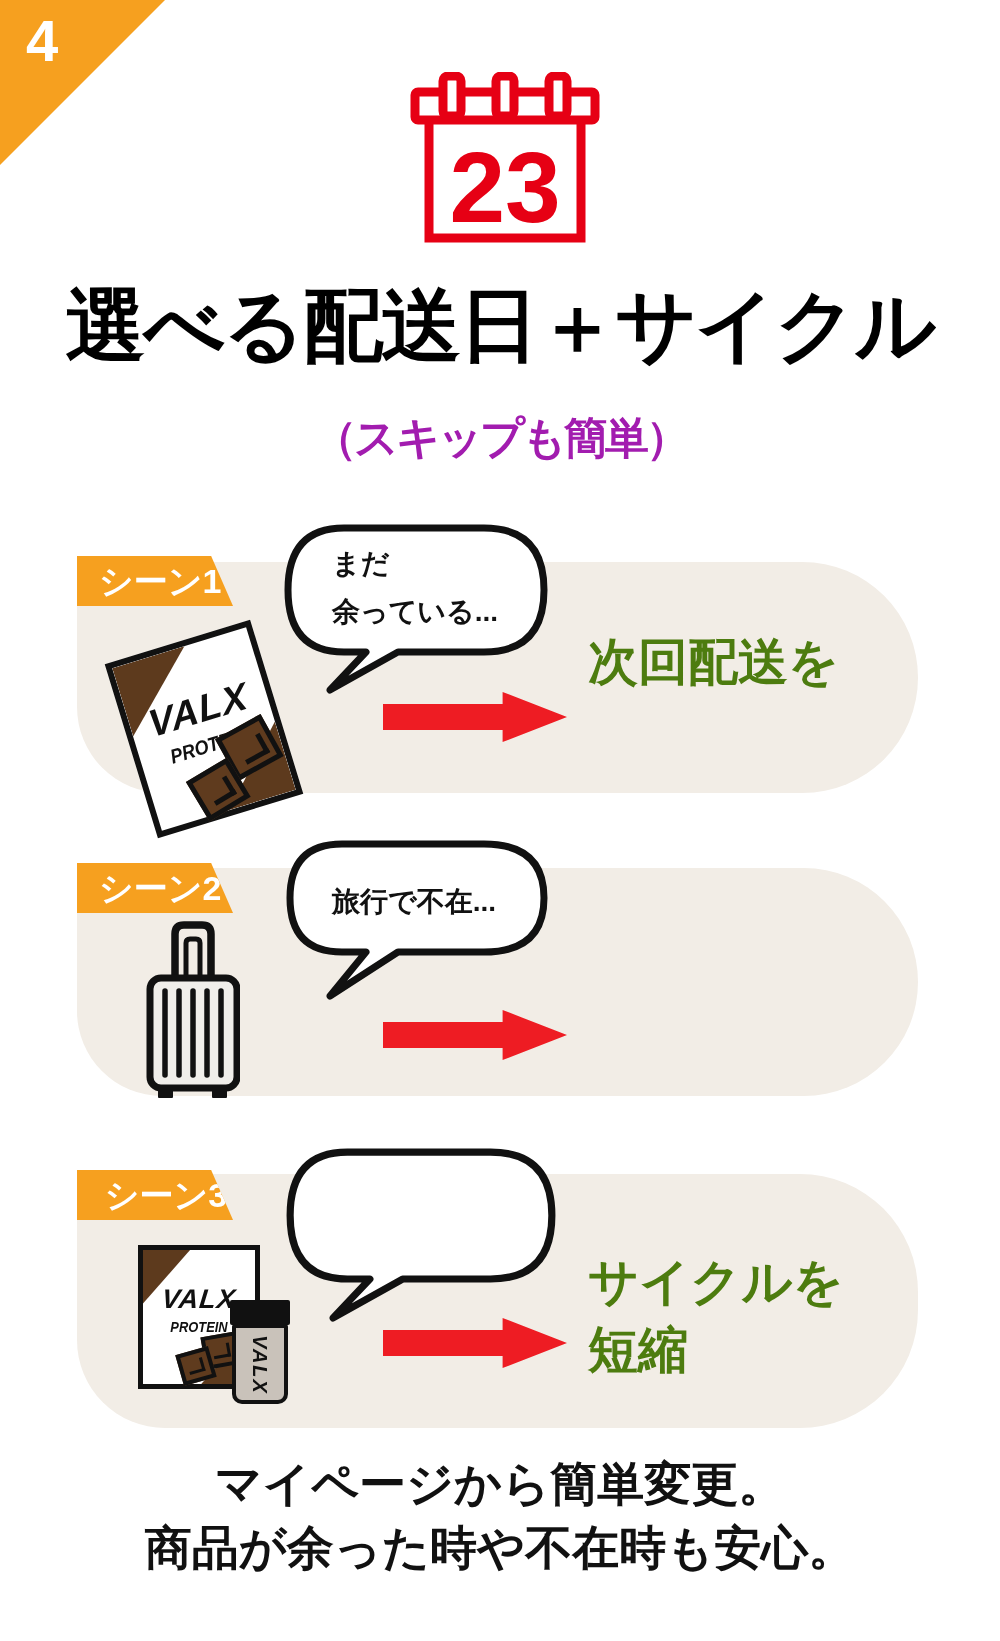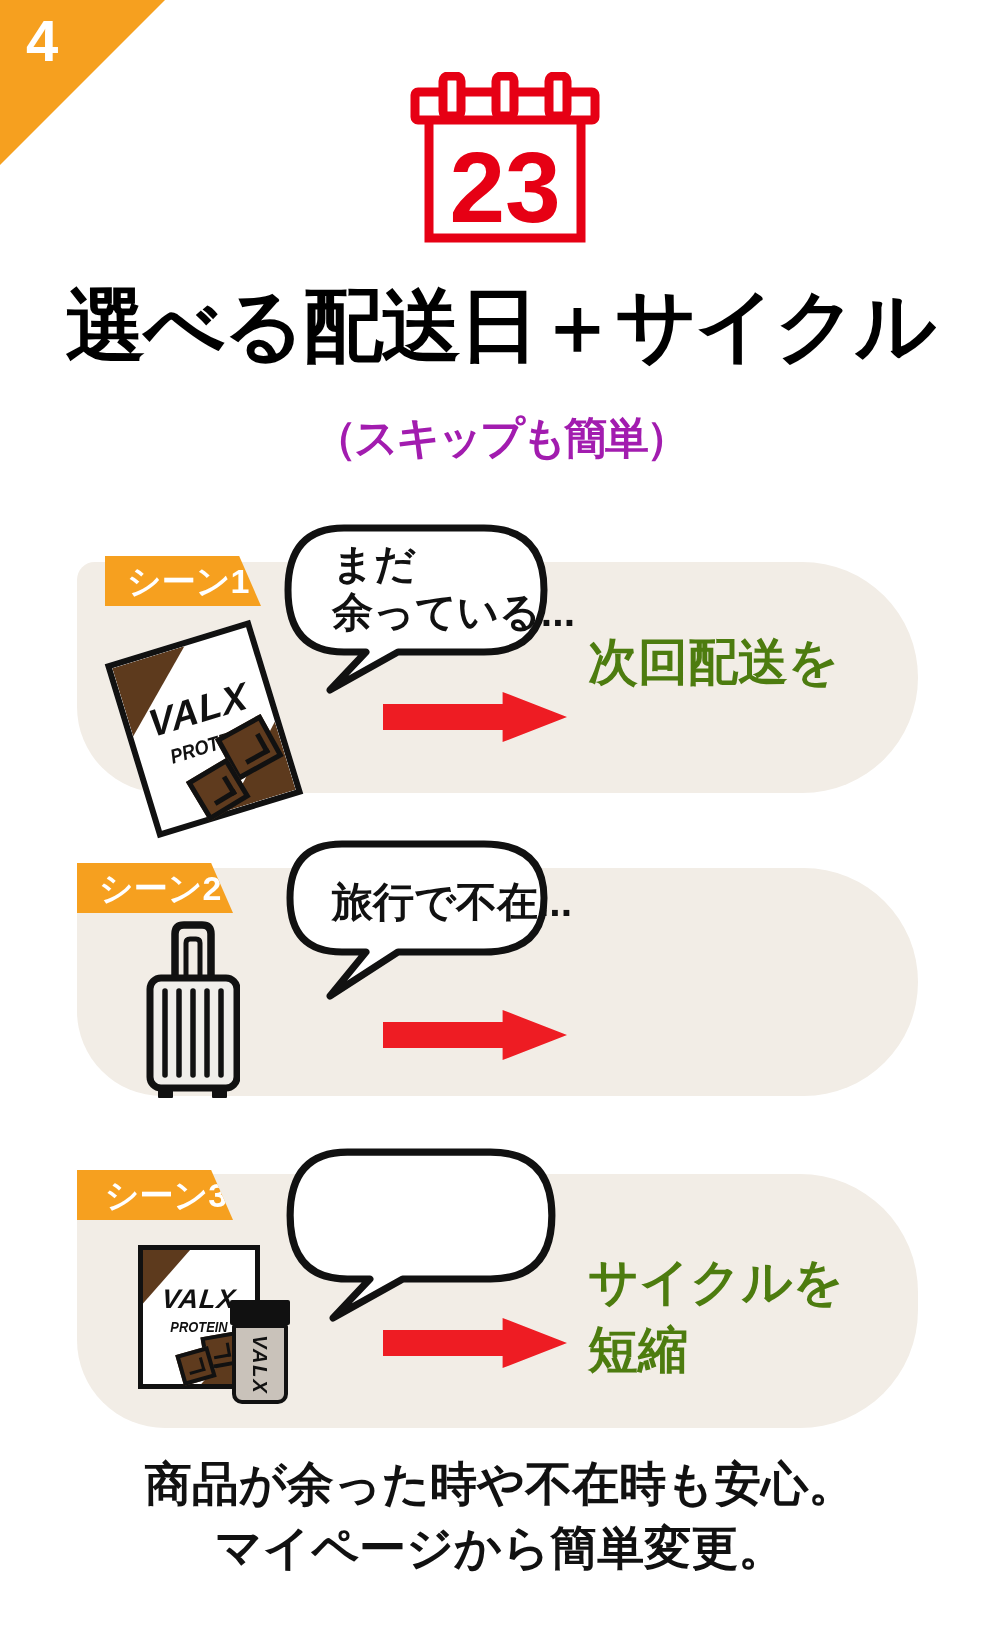--- a/index.html
+++ b/index.html
@@ -24,21 +24,21 @@
   .card2{top:868px;height:228px;}
   .card3{top:1174px;height:254px;}
 
   .badge{left:77px;width:156px;height:50px;background:#f6a01f;
          clip-path:polygon(0 0,86% 0,100% 100%,0 100%);
          color:#fff;font-size:34px;font-weight:800;line-height:50px;padding-left:22px;
          box-sizing:border-box;white-space:nowrap;}
 
   
   .bubble-svg{overflow:visible;}
-  .bubble-text{color:#111;font-weight:900;font-size:41px;line-height:48px;white-space:nowrap;}
+  .bubble-text{color:#111;font-weight:900;font-size:28px;line-height:48px;white-space:nowrap;}
 
   
   .arrow{left:383px;width:184px;height:50px;background:#ee1c23;
          clip-path:polygon(0 24%,65% 24%,65% 0,100% 50%,65% 100%,65% 76%,0 76%);}
 
   .result{left:588px;font-size:50px;font-weight:900;line-height:68px;color:#4d7c0f;white-space:nowrap;}
 
   
   .bag{background:#fff;border:6px solid #111;box-sizing:border-box;}
   .bag .wedge{position:absolute;left:0;top:0;width:100%;height:100%;background:#5d3a1d;}
@@ -82,21 +82,21 @@
     <rect x="38" y="4" width="18" height="40" rx="5" fill="#fff" stroke="#e60014" stroke-width="9"></rect>
     <rect x="91" y="4" width="18" height="40" rx="5" fill="#fff" stroke="#e60014" stroke-width="9"></rect>
     <rect x="144" y="4" width="18" height="40" rx="5" fill="#fff" stroke="#e60014" stroke-width="9"></rect>
     <text x="100" y="150" text-anchor="middle" font-size="100" font-weight="bold" fill="#e60014">23</text>
   </svg>
 
   <div class="abs title">選べる配送日＋サイクル</div>
   <div class="abs subtitle">（スキップも簡単）</div>
 
   <div class="abs card card1"></div>
-  <div class="abs badge" style="top:556px;margin-left:28px;">
+  <div class="abs badge" style="top:556px;">
     <span>シーン1</span>
   </div>
 
   <div class="abs bag" style="left:128px;top:638px;width:152px;height:182px;transform:rotate(-17deg);">
     <div class="wedge wedge-tl"></div>
     <div class="wedge wedge-br"></div>
     <div class="brand" style="top:46px;font-size:38px;">VALX</div>
     <div class="plabel" style="top:92px;font-size:20px;transform:scaleX(0.9);">PROTEIN</div>
     <div class="choc" style="left:82px;top:92px;width:52px;height:48px;transform:rotate(-12deg);">
         <div class="mark"></div>
@@ -177,17 +177,17 @@
   </svg>
 
   <div class="abs arrow" style="top:1318px;"></div>
 
   <div class="abs result" style="top:1248px;">
     <div>サイクルを</div>
     <div>短縮</div>
   </div>
 
   <div class="abs footer">
+    <div>マイページから簡単変更。</div>
     <div>商品が余った時や不在時も安心。</div>
-    <div>マイページから簡単変更。</div>
   </div>
 
 </div>
 
 </body></html>

